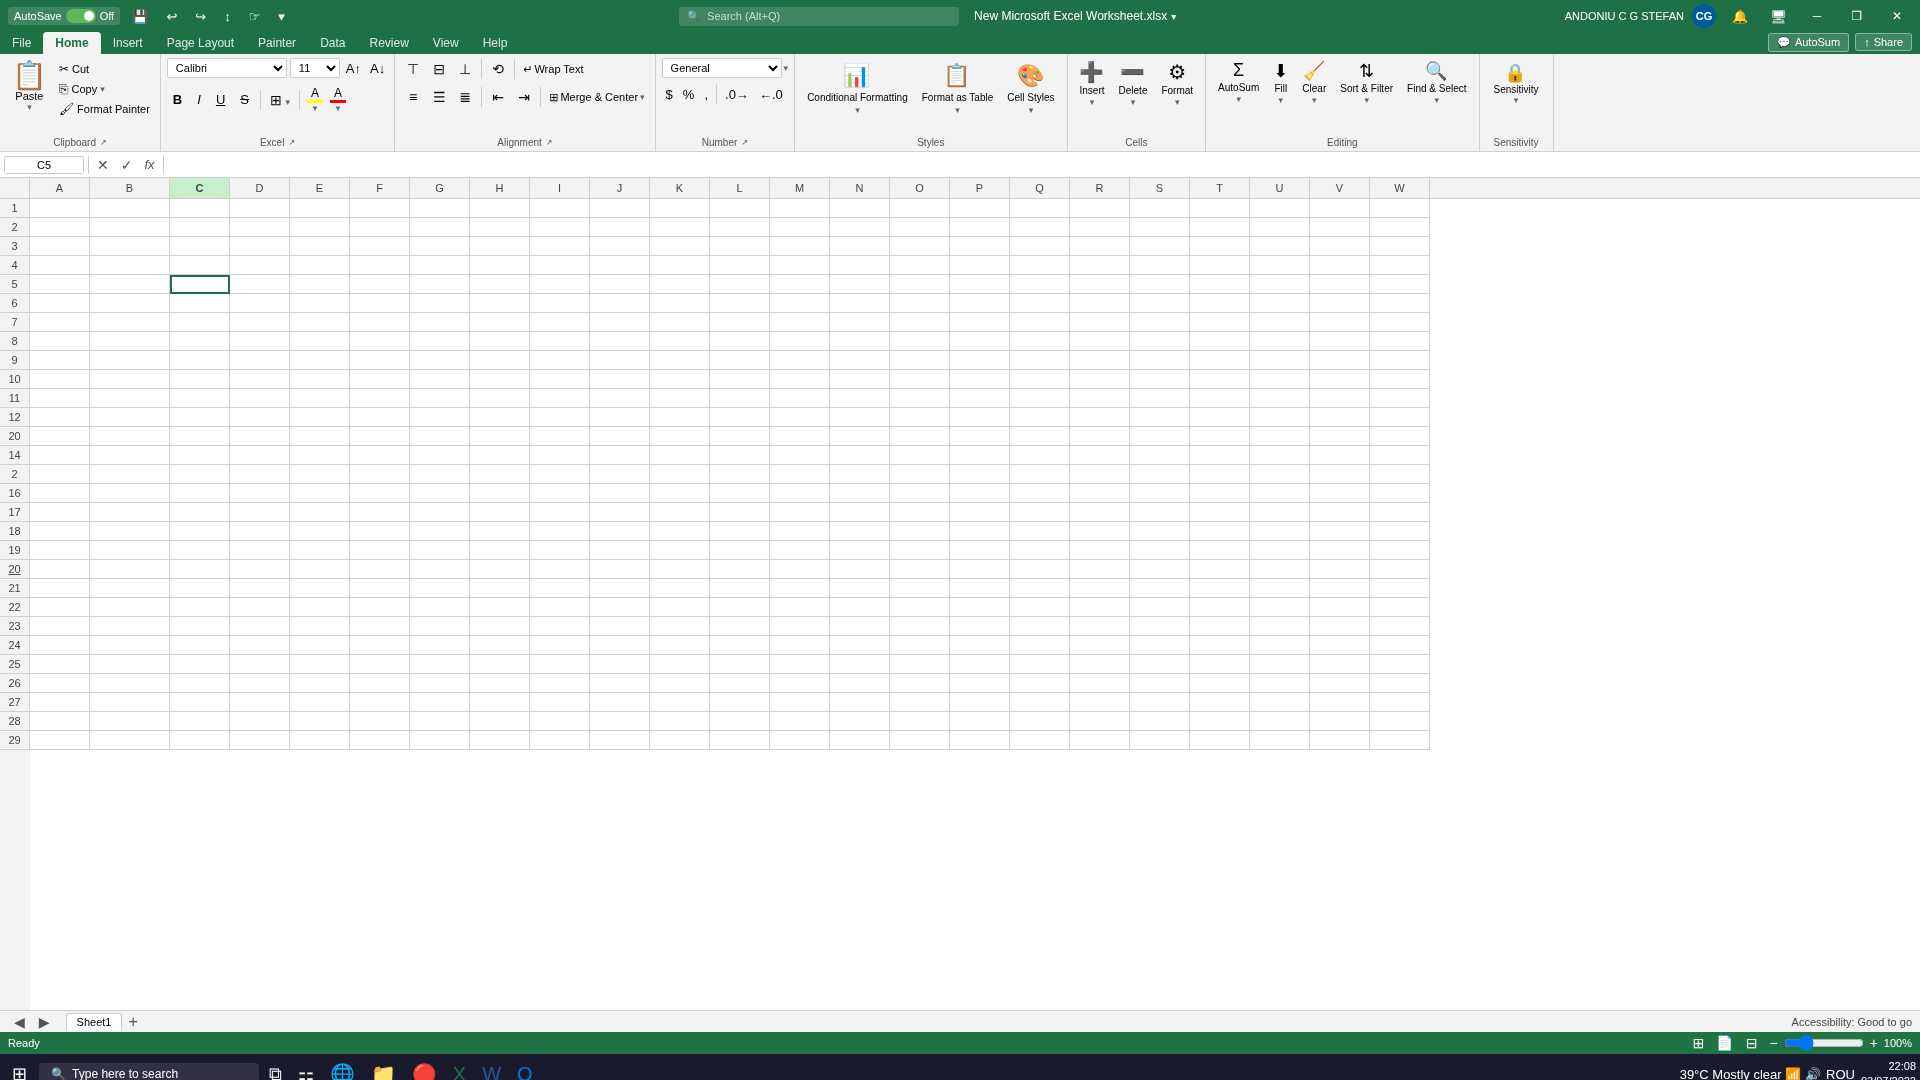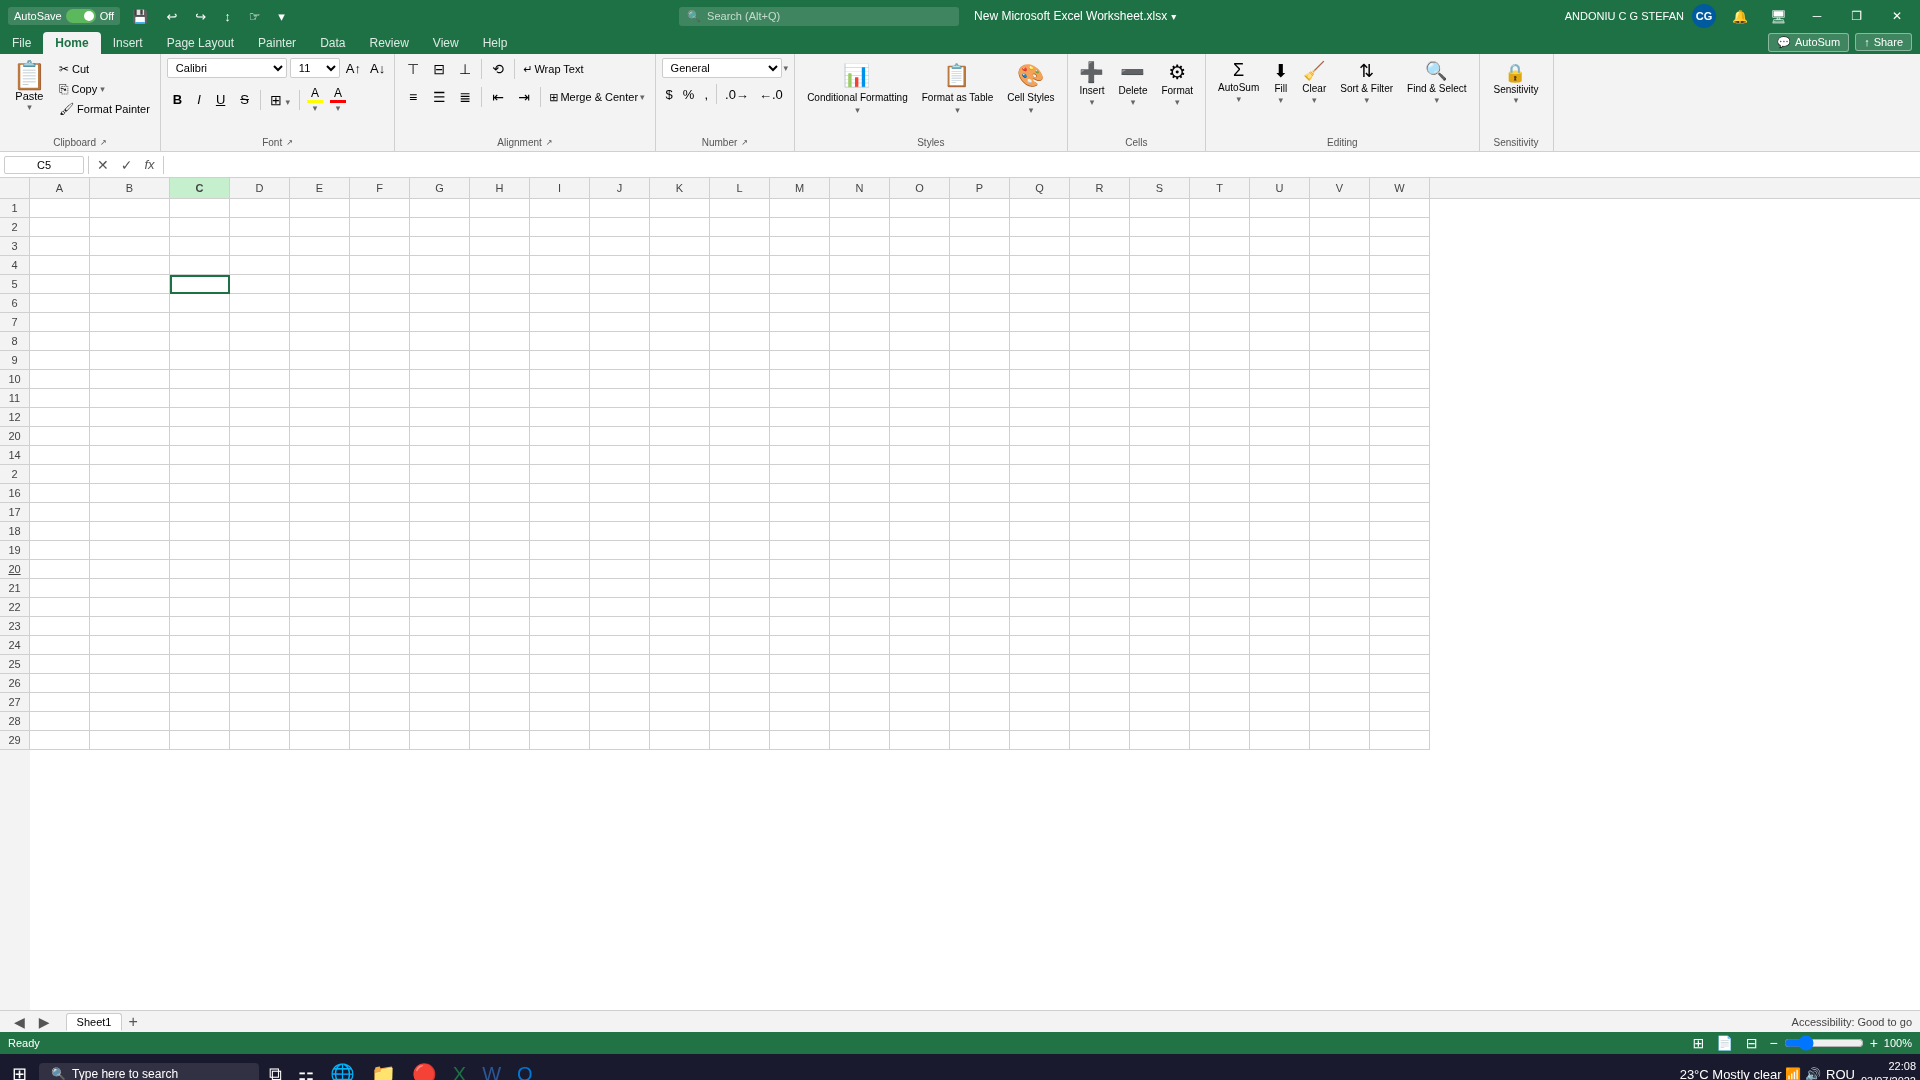--- a/index.html
+++ b/index.html
@@ -426,21 +426,21 @@
           <span class="dd-arrow">▾</span>
         </button>
         <button class="color-btn">
           <span>A</span>
           <div class="color-bar" style="background:#ff0000;"></div>
           <span class="dd-arrow">▾</span>
         </button>
       </div>
     </div>
     <div class="ribbon-group-label">
-      <span>Font</span>
+      <span>Excel</span>
       <span class="expand-icon">↗</span>
     </div>
   </div>
 
   <div class="ribbon-group">
     <div class="ribbon-group-content" style="flex-direction:column; gap:3px;">
       <div class="align-row">
         <button class="align-btn">⊤</button>
         <button class="align-btn">⊟</button>
         <button class="align-btn">⊥</button>
@@ -1441,21 +1441,21 @@
   <button class="taskbar-icon" style="color:white;">⚏</button>
 
   <button class="taskbar-icon" style="color:#4db2ec;font-size:20px;">🌐</button>
   <button class="taskbar-icon" style="color:#f9c740;font-size:20px;">📁</button>
   <button class="taskbar-icon" style="font-size:20px;">🔴</button>
   <button class="taskbar-icon" style="color:#1e7145;font-size:20px;" title="Microsoft Excel">X</button>
   <button class="taskbar-icon" style="color:#2b5797;font-size:20px;">W</button>
   <button class="taskbar-icon" style="color:#0078d4;font-size:20px;">O</button>
   <div id="taskbar-right">
     <div class="sys-tray-icons">
-      <span>23°C  Mostly clear</span>
+      <span>39°C  Mostly clear</span>
       <span>📶</span>
       <span>🔊</span>
       <span>ROU</span>
     </div>
     <div class="time-display">
       <div>22:08</div>
       <div>03/07/2022</div>
     </div>
   </div>
 </div>

